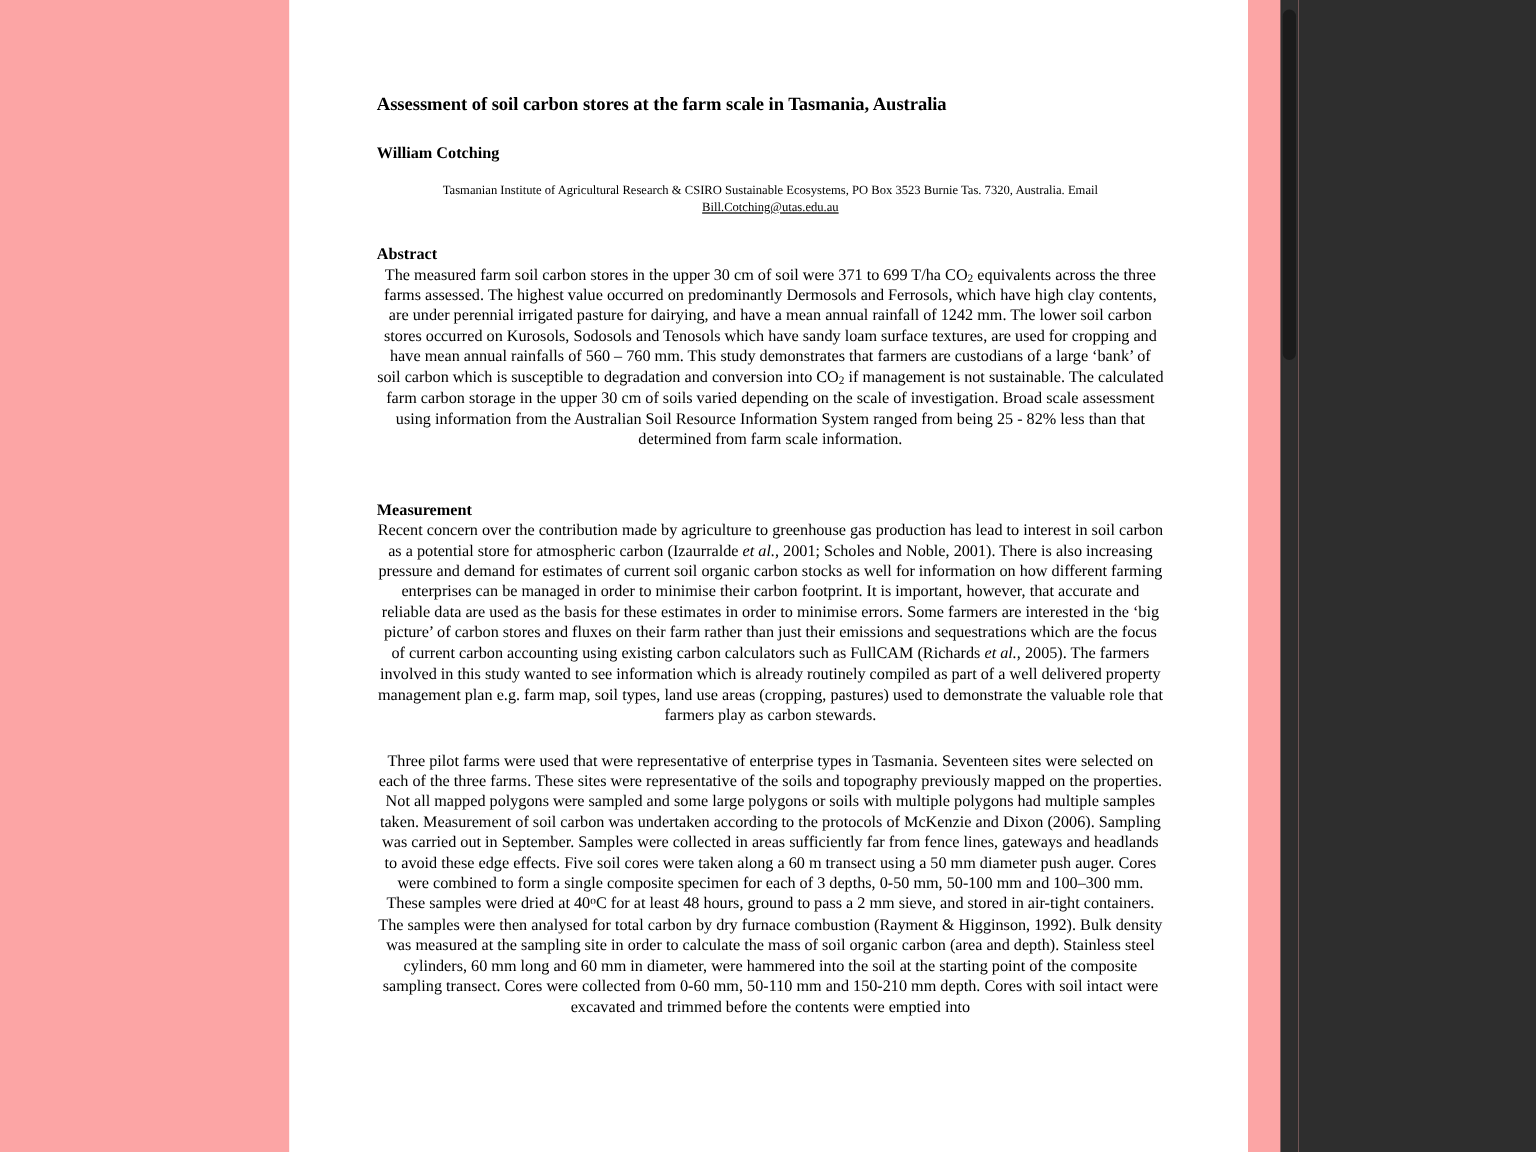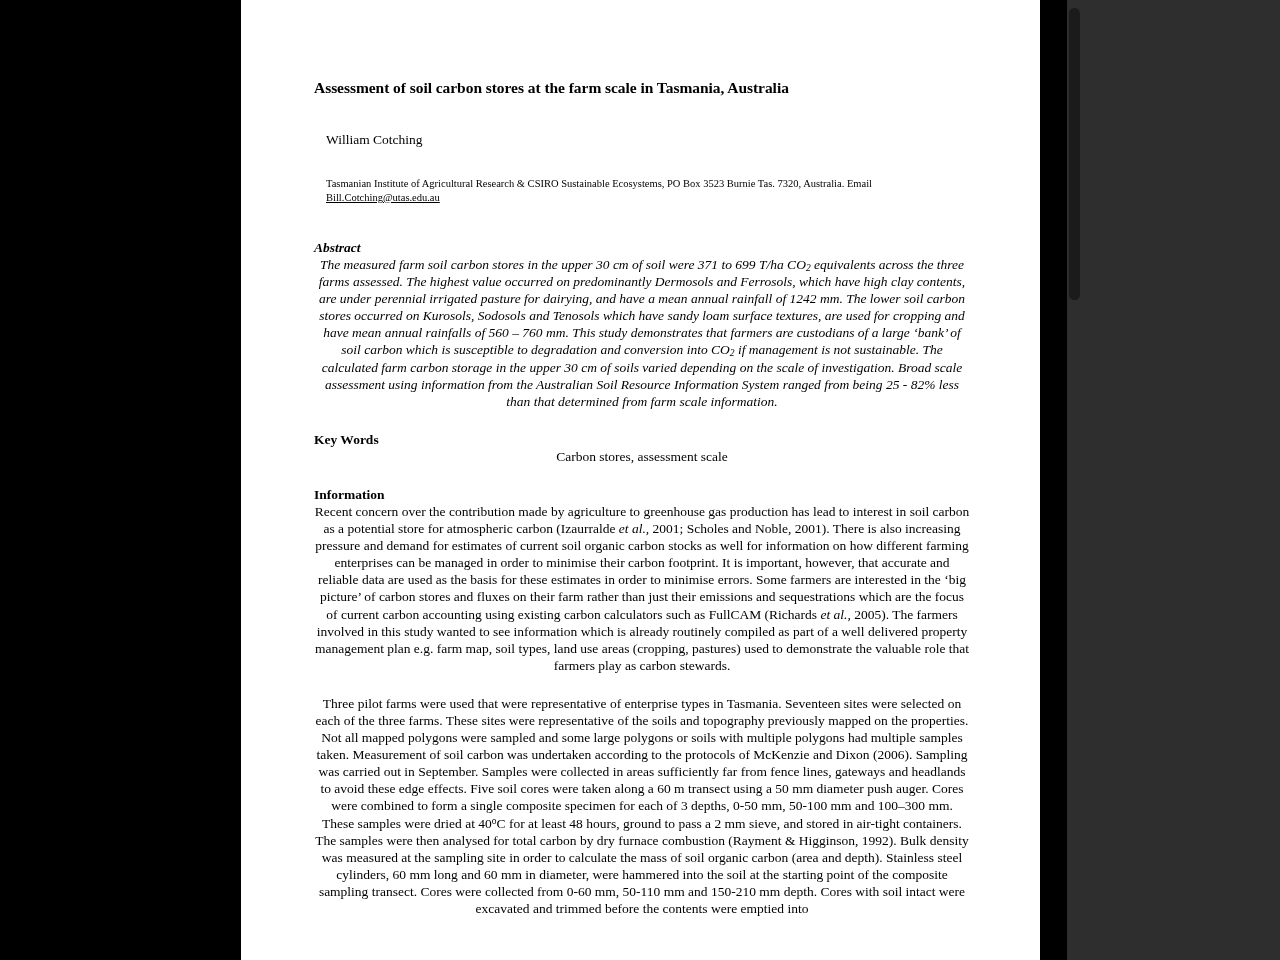--- a/index.html
+++ b/index.html
@@ -10,21 +10,21 @@
     overflow: hidden;
     background: #2e2e2e;
   }
   body {
     font-family: "Liberation Serif", "DejaVu Serif", serif;
   }
   .viewer {
     position: relative;
     width: 1082px;
     height: 960px;
-    background: #000000;
+    background: #fca5a5;
     overflow: hidden;
   }
   .page {
     position: absolute;
     left: 241px;
     top: 0;
     width: 799px;
     height: 960px;
     background: #ffffff;
     overflow: hidden;
@@ -39,53 +39,54 @@
     font-size: 15.5px;
     font-weight: bold;
     line-height: 19px;
     margin: 0;
     padding-top: 78px;
     color: #000;
     letter-spacing: -0.05px;
   }
   .author {
     font-size: 13.5px;
-    font-weight: normal;
+    font-weight: bold;
     line-height: 17px;
-    margin: 12px;
+    margin: 0;
     padding-top: 22px;
     color: #000;
   }
   .affiliation {
     font-size: 10.5px;
     line-height: 14px;
-    margin: 12px;
+    margin: 0;
     padding-top: 17px;
     color: #000;
+    text-align: center;
   }
   .affiliation .email {
     text-decoration: underline;
     color: #000;
   }
   .section-head {
     font-size: 13.5px;
     font-weight: bold;
     line-height: 17px;
     margin: 0;
     color: #000;
   }
   .para {
     font-size: 13.5px;
     line-height: 17.1px;
     margin: 0;
     color: #000;
     text-align: center;
   }
   .gap-lg { height: 21px; }
-  .sec-abstract { padding-top: 22px; font-style: italic; }
+  .sec-abstract { padding-top: 22px; }
   sub {
     font-size: 9.5px;
     vertical-align: -0.22em;
     line-height: 0;
   }
   sup {
     font-size: 9.5px;
     vertical-align: 0.4em;
     line-height: 0;
   }
@@ -124,29 +125,25 @@
 
       <p class="affiliation"><span>Tasmanian Institute of Agricultural Research &amp; CSIRO Sustainable Ecosystems, PO Box 3523 Burnie Tas. 7320, Australia. Email </span><a class="email" href="#">Bill.Cotching@utas.edu.au</a></p>
 
       <div class="sec-abstract">
         <div class="section-head">Abstract</div>
         <p class="para"><span>The measured farm soil carbon stores in the upper 30 cm of soil were 371 to 699 T/ha CO</span><sub>2</sub><span> equivalents across the three farms assessed. The highest value occurred on predominantly Dermosols and Ferrosols, which have high clay contents, are under perennial irrigated pasture for dairying, and have a mean annual rainfall of 1242 mm. The lower soil carbon stores occurred on Kurosols, Sodosols and Tenosols which have sandy loam surface textures, are used for cropping and have mean annual rainfalls of 560 – 760 mm. This study demonstrates that farmers are custodians of a large ‘bank’ of soil carbon which is susceptible to degradation and conversion into CO</span><sub>2</sub><span> if management is not sustainable. The calculated farm carbon storage in the upper 30 cm of soils varied depending on the scale of investigation. Broad scale assessment using information from the Australian Soil Resource Information System ranged from being 25 - 82% less than that determined from farm scale information.</span></p>
       </div>
 
       <div class="gap-lg"></div>
 
-      <div>
-        <div class="section-head">Key Words</div>
-        <p class="para">Carbon stores, assessment scale</p>
-      </div>
 
       <div class="gap-lg"></div>
 
       <div>
-        <div class="section-head">Information</div>
+        <div class="section-head">Measurement</div>
         <p class="para"><span>Recent concern over the contribution made by agriculture to greenhouse gas production has lead to interest in soil carbon as a potential store for atmospheric carbon (Izaurralde </span><i>et al.,</i><span> 2001; Scholes and Noble, 2001). There is also increasing pressure and demand for estimates of current soil organic carbon stocks as well for information on how different farming enterprises can be managed in order to minimise their carbon footprint. It is important, however, that accurate and reliable data are used as the basis for these estimates in order to minimise errors. Some farmers are interested in the ‘big picture’ of carbon stores and fluxes on their farm rather than just their emissions and sequestrations which are the focus of current carbon accounting using existing carbon calculators such as FullCAM (Richards </span><i>et al.,</i><span> 2005). The farmers involved in this study wanted to see information which is already routinely compiled as part of a well delivered property management plan e.g. farm map, soil types, land use areas (cropping, pastures) used to demonstrate the valuable role that farmers play as carbon stewards.</span></p>
       </div>
 
       <div class="gap-lg"></div>
 
       <div>
         <p class="para"><span>Three pilot farms were used that were representative of enterprise types in Tasmania. Seventeen sites were selected on each of the three farms. These sites were representative of the soils and topography previously mapped on the properties. Not all mapped polygons were sampled and some large polygons or soils with multiple polygons had multiple samples taken. Measurement of soil carbon was undertaken according to the protocols of McKenzie and Dixon (2006). Sampling was carried out in September. Samples were collected in areas sufficiently far from fence lines, gateways and headlands to avoid these edge effects. Five soil cores were taken along a 60 m transect using a 50 mm diameter push auger.  Cores were combined to form a single composite specimen for each of 3 depths, 0-50 mm, 50-100 mm and 100–300 mm.  These samples were dried at 40</span><sup>o</sup><span>C for at least 48 hours, ground to pass a 2 mm sieve, and stored in air-tight containers. The samples were then analysed for total carbon by dry furnace combustion (Rayment &amp; Higginson, 1992). Bulk density was measured at the sampling site in order to calculate the mass of soil organic carbon (area and depth). Stainless steel cylinders, 60 mm long and 60 mm in diameter, were hammered into the soil at the starting point of the composite sampling transect. Cores were collected from 0-60 mm, 50-110 mm and 150-210 mm depth.  Cores with soil intact were excavated and trimmed before the contents were emptied into</span></p>
       </div>
 
     </div>

